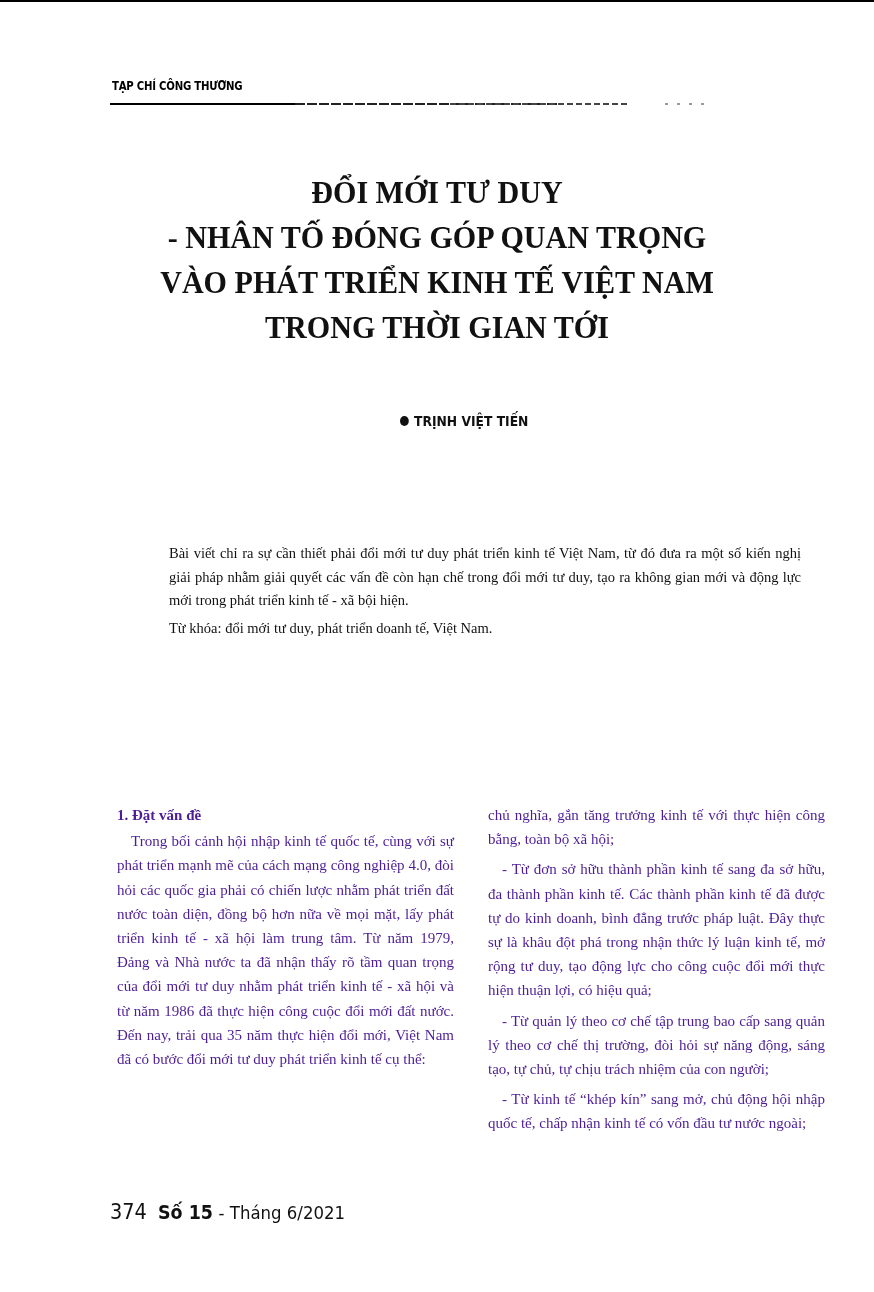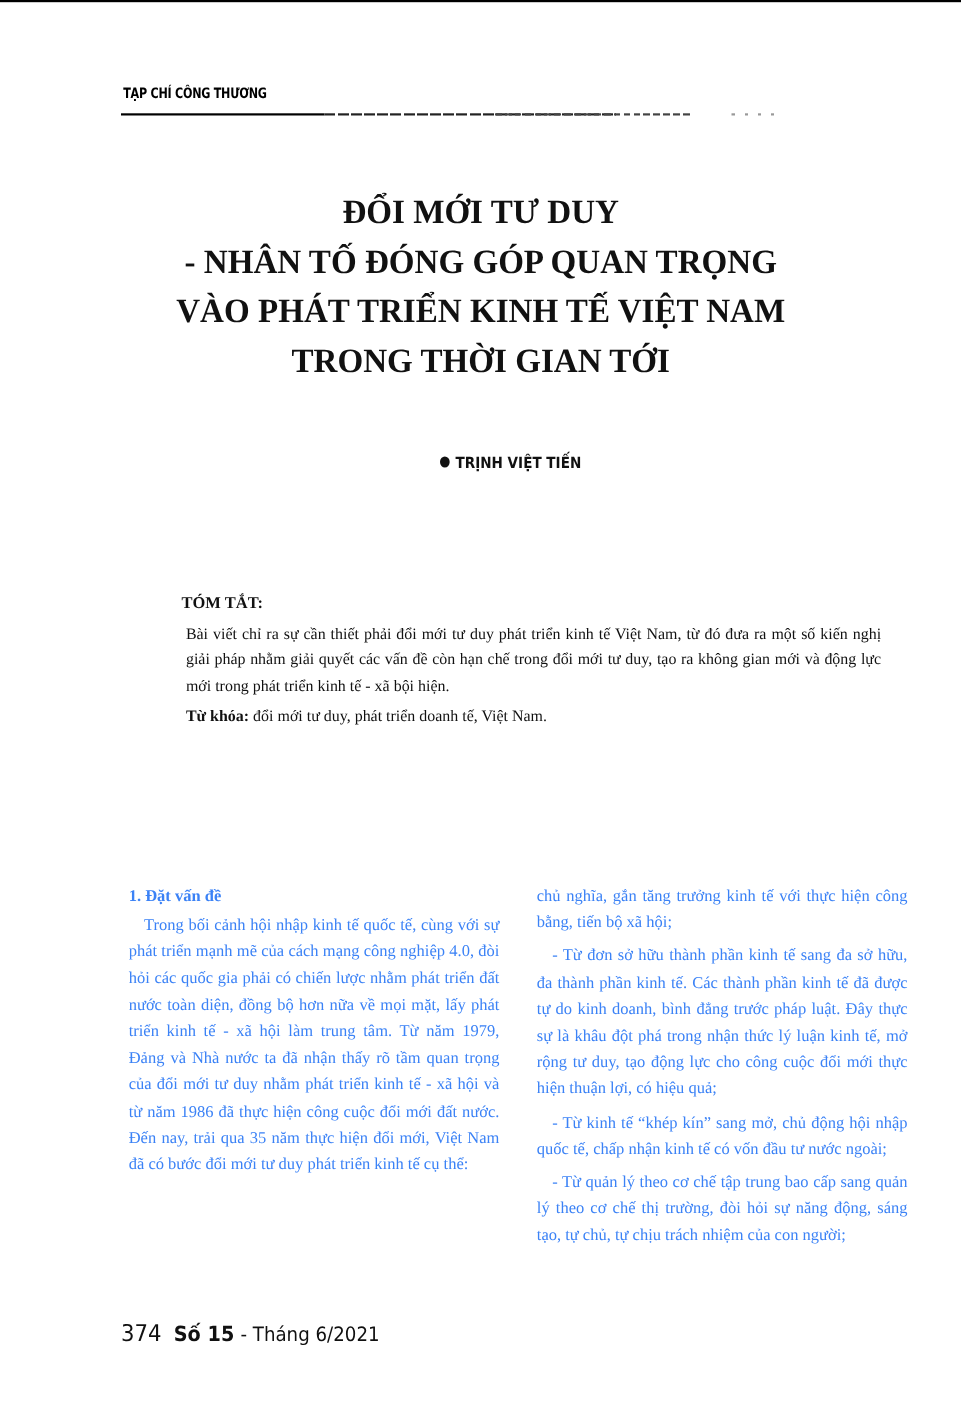--- a/index.html
+++ b/index.html
@@ -11,22 +11,22 @@
     .rule .dash1 { position: absolute; left: 185px; top: 0; width: 265px; height: 1.5px; background: repeating-linear-gradient(90deg,#222 0 10px, transparent 10px 12px); }
     .rule .dash2 { position: absolute; left: 340px; top: 0; width: 180px; height: 1.5px; background: repeating-linear-gradient(90deg,#444 0 6px, transparent 6px 9px); }
     .rule .dash3 { position: absolute; left: 555px; top: 0; width: 40px; height: 1.5px; background: repeating-linear-gradient(90deg,#999 0 3px, transparent 3px 12px); }
     .title { position: absolute; left: 0; top: 170px; width: 874px; text-align: center; font-family: "Liberation Serif", serif; font-weight: bold; font-size: 31px; line-height: 45px; color: #111; transform: scaleX(0.97); }
     .title div { white-space: nowrap; }
     .author { position: absolute; left: 400px; top: 413px; font-family: "DejaVu Sans", sans-serif; font-size: 14px; font-weight: bold; color: #111; white-space: nowrap; transform: scaleX(0.88); transform-origin: left; }
     .author .dot { display: inline-block; width: 10px; height: 10px; border-radius: 50%; background: #111; margin-right: 6px; vertical-align: 0px; }
     .abstract { position: absolute; left: 165px; top: 538px; width: 640px; font-family: "Liberation Serif", serif; font-size: 14.5px; line-height: 23.5px; color: #111; }
     .abstract .hdr { font-weight: bold; font-size: 15px; margin-bottom: 0px; }
     .abstract p { margin: 4px; text-align: justify; text-align-last: left; }
-    .abstract .kw b { font-weight: bold; }
-    .col { position: absolute; top: 803px; width: 337px; font-family: "Liberation Serif", serif; font-size: 15px; line-height: 24.2px; color: #3b82f6; }
+    .abstract .kw b { font-weight: normal; }
+    .col { position: absolute; top: 803px; width: 337px; font-family: "Liberation Serif", serif; font-size: 15px; line-height: 24.2px; color: #4c1d95; }
     .col.left { left: 117px; }
     .col.right { left: 488px; }
     .col p { margin: 0 0 6px 0; text-align: justify; text-indent: 14px; }
     .col p.noind { text-indent: 0; }
     .col h3 { margin: 0 0 2px 0; font-size: 15px; font-weight: bold; }
     .footer { position: absolute; left: 110px; top: 1200px; font-family: "DejaVu Sans", sans-serif; font-size: 19px; color: #111; white-space: nowrap; transform: scaleX(0.92); transform-origin: left; }
     .footer .num { font-size: 21px; margin-right: 6px; }
     .footer .issue { font-weight: bold; }
     .footer .date { font-size: 18px; }
   </style>
@@ -48,34 +48,33 @@
   <div>- NHÂN TỐ ĐÓNG GÓP QUAN TRỌNG</div>
   <div>VÀO PHÁT TRIỂN KINH TẾ VIỆT NAM</div>
   <div>TRONG THỜI GIAN TỚI</div>
 </div>
 
 <div class="author">
   <span class="dot"></span><span>TRỊNH VIỆT TIẾN</span>
 </div>
 
 <div class="abstract">
-  <div class="hdr">TÓM TẮT:</div>
   <p><span style="display:inline-block;width:0;"></span><span>Bài viết chỉ ra sự cần thiết phải đổi mới tư duy phát triển kinh tế Việt Nam, từ đó đưa ra một số kiến nghị giải pháp nhằm giải quyết các vấn đề còn hạn chế trong đổi mới tư duy, tạo ra không gian mới và động lực mới trong phát triển kinh tế - xã bội hiện.</span></p>
   <p class="kw"><b>Từ khóa:</b> <span>đổi mới tư duy, phát triển doanh tế, Việt Nam.</span></p>
 </div>
 
 <div class="col left">
   <h3>1. Đặt vấn đề</h3>
   <p>Trong bối cảnh hội nhập kinh tế quốc tế, cùng với sự phát triển mạnh mẽ của cách mạng công nghiệp 4.0, đòi hỏi các quốc gia phải có chiến lược nhằm phát triển đất nước toàn diện, đồng bộ hơn nữa về mọi mặt, lấy phát triển kinh tế - xã hội làm trung tâm. Từ năm 1979, Đảng và Nhà nước ta đã nhận thấy rõ tầm quan trọng của đổi mới tư duy nhằm phát triển kinh tế - xã hội và từ năm 1986 đã thực hiện công cuộc đổi mới đất nước. Đến nay, trải qua 35 năm thực hiện đổi mới, Việt Nam đã có bước đổi mới tư duy phát triển kinh tế cụ thể:</p>
 </div>
 
 <div class="col right">
-  <p class="noind">chủ nghĩa, gắn tăng trưởng kinh tế với thực hiện công bằng, tiến bộ xã hội;</p>
+  <p class="noind">chủ nghĩa, gắn tăng trưởng kinh tế với thực hiện công bằng, toàn bộ xã hội;</p>
   <p>- Từ đơn sở hữu thành phần kinh tế sang đa sở hữu, đa thành phần kinh tế. Các thành phần kinh tế đã được tự do kinh doanh, bình đẳng trước pháp luật. Đây thực sự là khâu đột phá trong nhận thức lý luận kinh tế, mở rộng tư duy, tạo động lực cho công cuộc đổi mới thực hiện thuận lợi, có hiệu quả;</p>
+  <p>- Từ quản lý theo cơ chế tập trung bao cấp sang quản lý theo cơ chế thị trường, đòi hỏi sự năng động, sáng tạo, tự chủ, tự chịu trách nhiệm của con người;</p>
   <p>- Từ kinh tế “khép kín” sang mở, chủ động hội nhập quốc tế, chấp nhận kinh tế có vốn đầu tư nước ngoài;</p>
-  <p>- Từ quản lý theo cơ chế tập trung bao cấp sang quản lý theo cơ chế thị trường, đòi hỏi sự năng động, sáng tạo, tự chủ, tự chịu trách nhiệm của con người;</p>
 </div>
 
 <div class="footer">
   <span class="num">374</span>
   <span class="issue">Số 15</span>
   <span class="date">- Tháng 6/2021</span>
 </div>
 
 </body></html>

